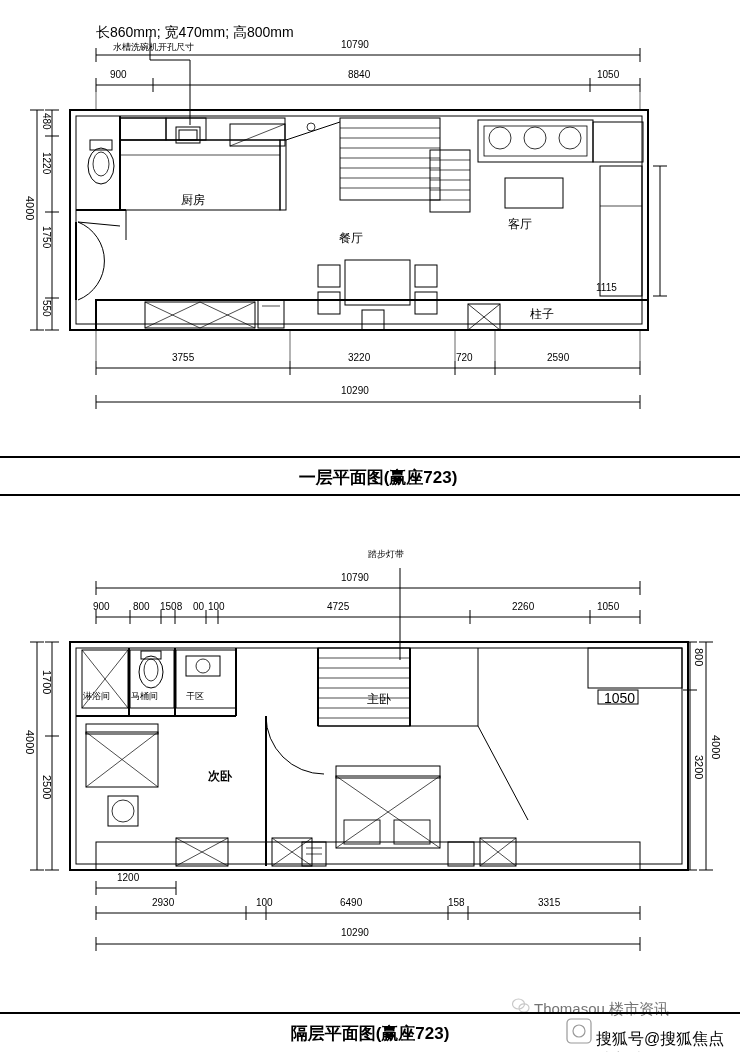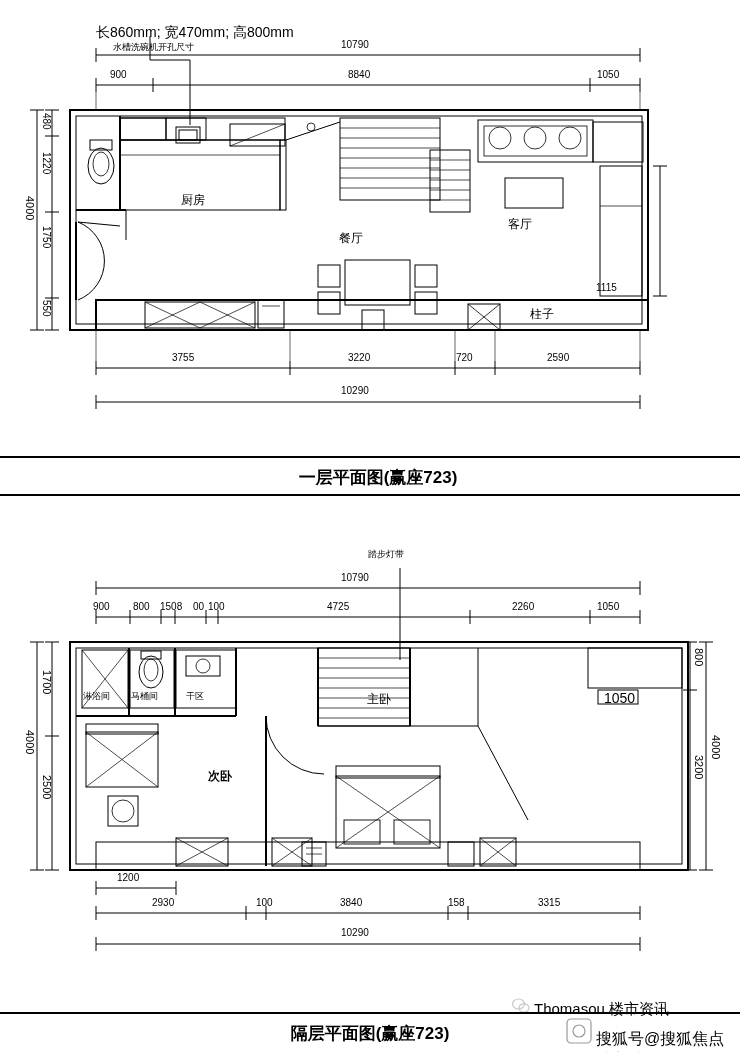--- a/index.html
+++ b/index.html
@@ -12,21 +12,21 @@
     overflow:hidden;
   }
   .plan{position:absolute;left:0;top:0;width:740px;}
   .abs{position:absolute;}
   .lbl{font-size:10px;line-height:1;white-space:nowrap;}
   .lbl.sm{font-size:9px;}
   .lbl.xs{font-size:14px;}
   .lbl.room{font-size:12px;}
   .sep{position:absolute;background:#000;height:2px;left:0;width:740px;}
   .title{position:absolute;width:740px;text-align:center;font-size:17px;font-weight:bold;}
-  .wm{position:absolute;color:#000000;font-size:15px;}
+  .wm{position:absolute;color:#737373;font-size:15px;}
   .wm2{position:absolute;color:#000000;font-size:16px;}
   svg{position:absolute;left:0;top:0;overflow:visible;}
 </style>
 </head>
 <body>
 
 <div class="plan" style="height:500px;">
 
   <div class="abs lbl sm" style="left:113px;top:10px;margin-top:33px;">水槽洗碗机开孔尺寸</div>
   <div class="abs lbl xs" style="left:96px;top:25px;">长860mm; 宽470mm; 高800mm</div>
@@ -350,21 +350,21 @@
   <div class="abs lbl sm" style="left:83px;top:172px;">淋浴间</div>
   <div class="abs lbl sm" style="left:131px;top:172px;">马桶间</div>
   <div class="abs lbl sm" style="left:186px;top:172px;">干区</div>
   <div class="abs lbl room" style="left:208px;top:250px;font-weight:bold;">次卧</div>
   <div class="abs lbl room" style="left:367px;top:173px;">主卧</div>
   <div class="abs lbl xs" style="left:604px;top:171px;">1050</div>
 
   <div class="abs lbl" style="left:117px;top:353px;">1200</div>
   <div class="abs lbl" style="left:152px;top:378px;">2930</div>
   <div class="abs lbl" style="left:256px;top:378px;">100</div>
-  <div class="abs lbl" style="left:340px;top:378px;">3840</div>
+  <div class="abs lbl" style="left:340px;top:378px;">6490</div>
   <div class="abs lbl" style="left:448px;top:378px;">158</div>
   <div class="abs lbl" style="left:538px;top:378px;">3315</div>
   <div class="abs lbl" style="left:341px;top:408px;">10290</div>
 </div>
 
 <div class="wm" style="left:534px;top:1000px;">Thomasou 楼市资讯</div>
 <div class="abs" style="left:512px;top:998px;width:18px;height:16px;">
   <svg width="18" height="16" viewBox="0 0 18 16">
       <ellipse cx="6.5" cy="6" rx="6" ry="5" fill="none" stroke="#c9c9c9" stroke-width="1.2"></ellipse>
       <ellipse cx="12" cy="10" rx="5" ry="4.2" fill="none" stroke="#c9c9c9" stroke-width="1.2"></ellipse>

